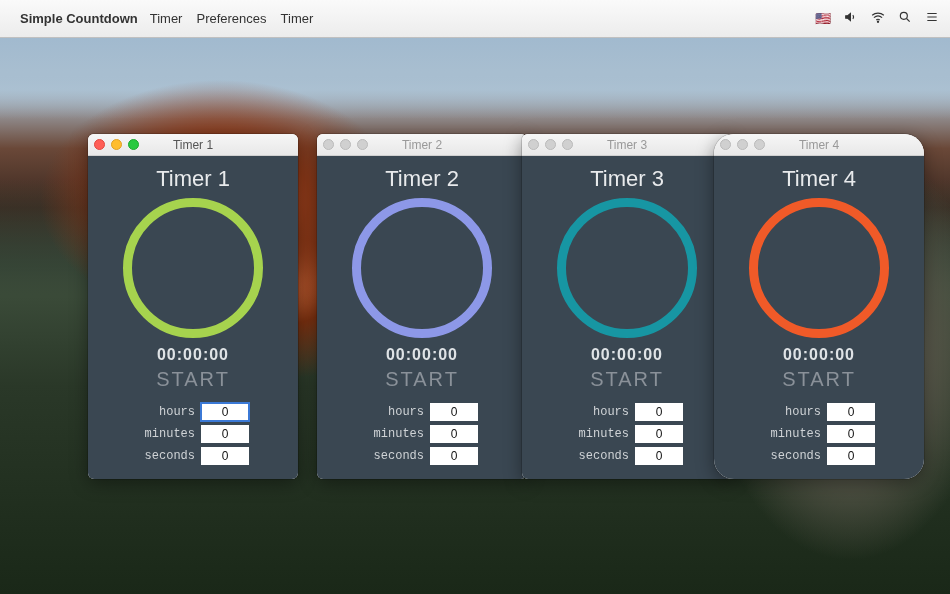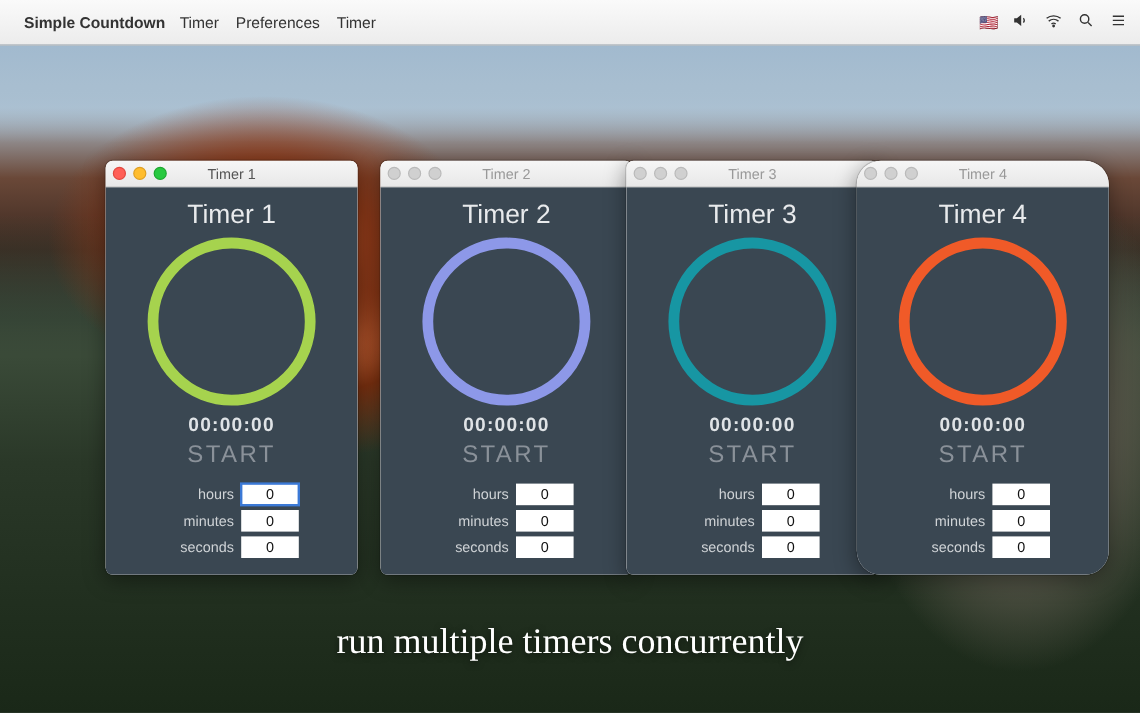--- a/index.html
+++ b/index.html
@@ -84,21 +84,21 @@
       background: transparent;
     }
     .time-display { color: #dfe3e6; font-size: 16px; font-weight: 700; letter-spacing: 1px; }
     .start-btn {
       color: #8a9199; font-size: 20px; font-weight: 300; letter-spacing: 2px;
       margin: 4px 0 10px; cursor: pointer;
     }
     .field-row {
       display: flex; align-items: center; gap: 6px; margin: 2px 0;
     }
-    .field-label { color: #cfd3d6; font-size: 12px; width: 58px; text-align: right; }
+    .field-label { color: #cfd3d6; font-size: 12px; width: 58px; text-align: right; font-family: Liberation Mono, monospace; }
     .field-input {
       width: 48px; height: 18px;
       background: #fff; color: #111;
       border: none; text-align: center;
       font-size: 12px; font-family: inherit;
     }
     .field-input.focused { outline: 2px solid #3b79d6; outline-offset: -1px; }
 
     .caption {
       position: absolute;
@@ -146,21 +146,20 @@
     </span>
     <span>
       <svg width="16" height="14" viewBox="0 0 24 24" fill="none" stroke="#333" stroke-width="2">
           <path d="M4 6h16M4 12h16M4 18h16"></path>
         </svg>
     </span>
   </div>
 </div>
 
 <div class="desktop" id="desktop">
-  <div class="caption">run multiple timers concurrently</div>
 <div class="timer-window" style="left: 88px;">
       <div class="titlebar">
         <div class="traffic">
           <div class="dot close"></div>
           <div class="dot min"></div>
           <div class="dot max"></div>
         </div>
         <div class="title">Timer 1</div>
       </div>
       <div class="timer-body">

